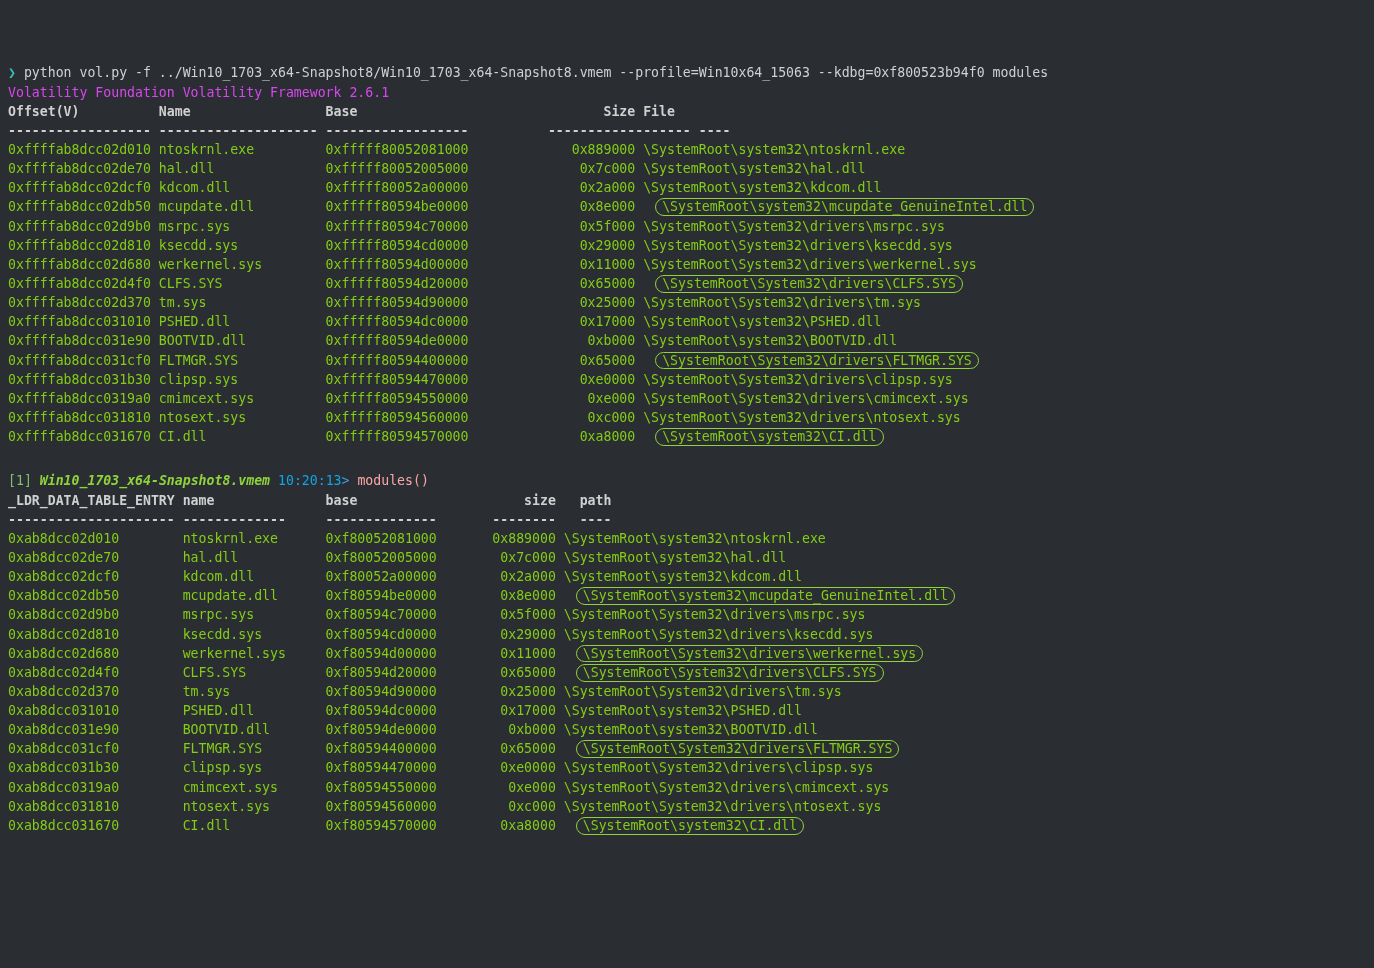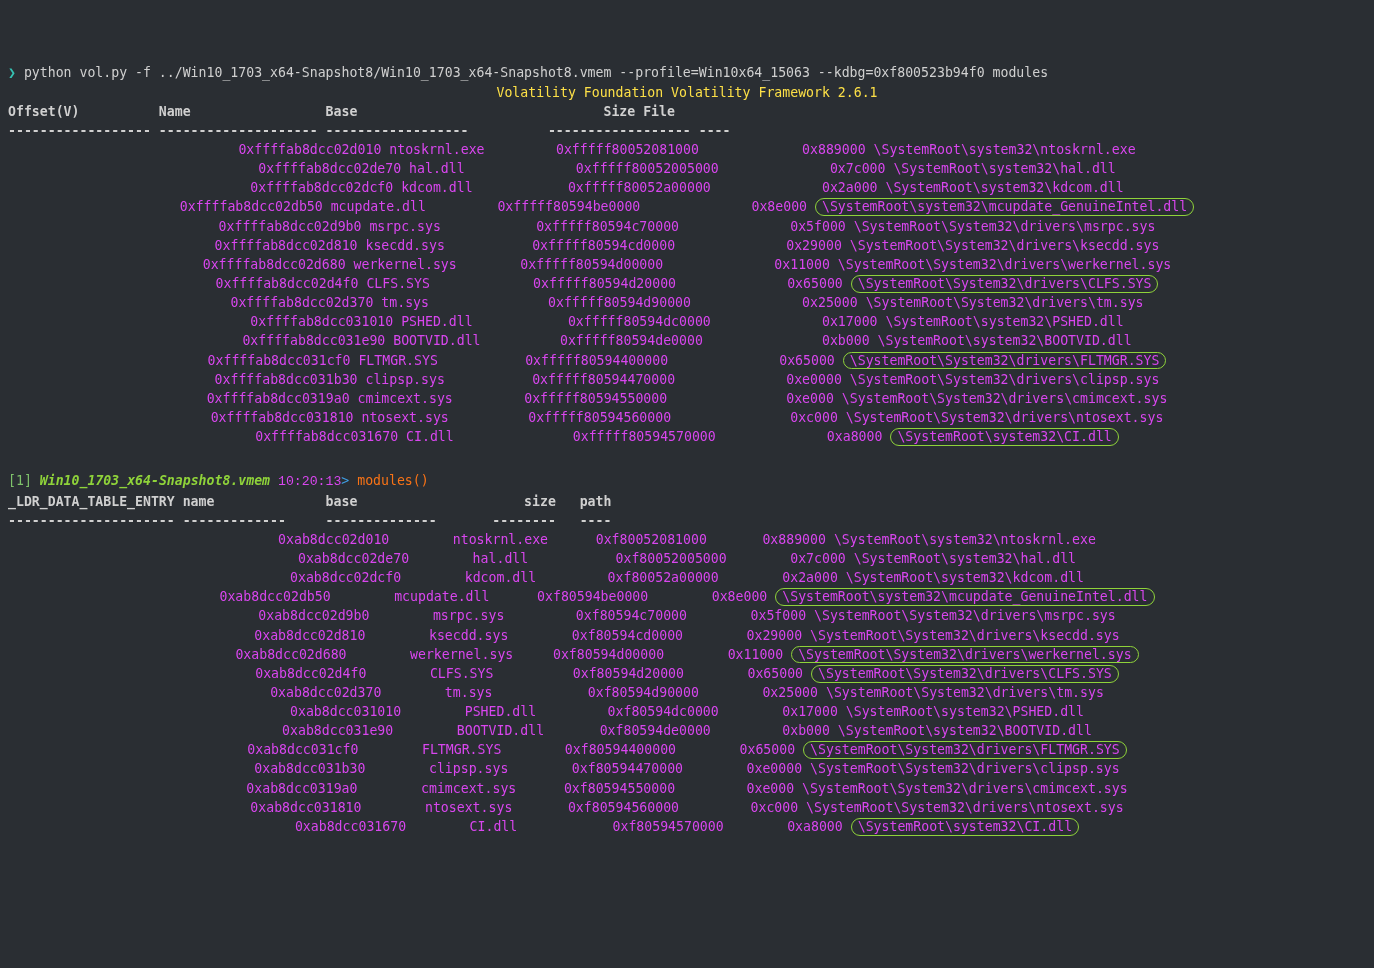--- a/index.html
+++ b/index.html
@@ -9,36 +9,36 @@
     color: #c8c8c8;
     font-family: "Menlo", "Consolas", "DejaVu Sans Mono", monospace;
     font-size: 13.2px;
     line-height: 1.45;
     white-space: pre;
     width: 1374px;
     box-sizing: border-box;
   }
   .prompt-glyph { color: #36c2b3; }
   .cmd        { color: #d0d0d0; }
-  .banner     { color: #fde047; text-align: center; }
+  .banner     { color: #d946ef; }
   .hdr        { color: #d0d0d0; font-weight: bold; }
-  .row        { color: #d946ef; text-align: center; }
+  .row        { color: #84cc16; }
   .hl {
     display: inline-block;
     border: 1.5px solid #8fd33a;
     border-radius: 10px;
     padding: 0 6px;
-    margin: -1px 0;
+    margin: -1px 12px;
     line-height: 1.2;
   }
   .bracket    { color: #7fc26b; }
   .session    { color: #8fd33a; font-weight: bold; font-style: italic; }
-  .time       { color: #d946ef; font-family: Liberation Mono, monospace; }
+  .time       { color: #0ea5e9; }
   .prompt2    { color: #3fa0e6; }
-  .call       { color: #f97316; }
+  .call       { color: #fca5a5; }
   .spacer     { height: 6px; }
 </style>
 </head>
 <body>
 
 
 <div id="out"><div class="cmd"><span class="prompt-glyph">❯</span><span> python vol.py -f ../Win10_1703_x64-Snapshot8/Win10_1703_x64-Snapshot8.vmem --profile=Win10x64_15063 --kdbg=0xf800523b94f0 modules</span></div><div class="banner">Volatility Foundation Volatility Framework 2.6.1</div><div class="hdr">Offset(V)          Name                 Base                               Size File</div><div class="hdr">------------------ -------------------- ------------------          ------------------ ----</div><div class="row">0xffffab8dcc02d010 ntoskrnl.exe         0xfffff80052081000             0x889000 \SystemRoot\system32\ntoskrnl.exe</div><div class="row">0xffffab8dcc02de70 hal.dll              0xfffff80052005000              0x7c000 \SystemRoot\system32\hal.dll</div><div class="row">0xffffab8dcc02dcf0 kdcom.dll            0xfffff80052a00000              0x2a000 \SystemRoot\system32\kdcom.dll</div><div class="row">0xffffab8dcc02db50 mcupdate.dll         0xfffff80594be0000              0x8e000 <span class="hl">\SystemRoot\system32\mcupdate_GenuineIntel.dll</span></div><div class="row">0xffffab8dcc02d9b0 msrpc.sys            0xfffff80594c70000              0x5f000 \SystemRoot\System32\drivers\msrpc.sys</div><div class="row">0xffffab8dcc02d810 ksecdd.sys           0xfffff80594cd0000              0x29000 \SystemRoot\System32\drivers\ksecdd.sys</div><div class="row">0xffffab8dcc02d680 werkernel.sys        0xfffff80594d00000              0x11000 \SystemRoot\System32\drivers\werkernel.sys</div><div class="row">0xffffab8dcc02d4f0 CLFS.SYS             0xfffff80594d20000              0x65000 <span class="hl">\SystemRoot\System32\drivers\CLFS.SYS</span></div><div class="row">0xffffab8dcc02d370 tm.sys               0xfffff80594d90000              0x25000 \SystemRoot\System32\drivers\tm.sys</div><div class="row">0xffffab8dcc031010 PSHED.dll            0xfffff80594dc0000              0x17000 \SystemRoot\system32\PSHED.dll</div><div class="row">0xffffab8dcc031e90 BOOTVID.dll          0xfffff80594de0000               0xb000 \SystemRoot\system32\BOOTVID.dll</div><div class="row">0xffffab8dcc031cf0 FLTMGR.SYS           0xfffff80594400000              0x65000 <span class="hl">\SystemRoot\System32\drivers\FLTMGR.SYS</span></div><div class="row">0xffffab8dcc031b30 clipsp.sys           0xfffff80594470000              0xe0000 \SystemRoot\System32\drivers\clipsp.sys</div><div class="row">0xffffab8dcc0319a0 cmimcext.sys         0xfffff80594550000               0xe000 \SystemRoot\System32\drivers\cmimcext.sys</div><div class="row">0xffffab8dcc031810 ntosext.sys          0xfffff80594560000               0xc000 \SystemRoot\System32\drivers\ntosext.sys</div><div class="row">0xffffab8dcc031670 CI.dll               0xfffff80594570000              0xa8000 <span class="hl">\SystemRoot\system32\CI.dll</span></div><div class="spacer"></div><br><div class="cmd"><span class="bracket">[</span><span class="bracket">1</span><span class="bracket">]</span><span class="session"> Win10_1703_x64-Snapshot8.vmem </span><span class="time">10:20:13</span><span class="prompt2">&gt;</span><span class="call"> modules()</span></div><div class="hdr">_LDR_DATA_TABLE_ENTRY name              base                     size   path</div><div class="hdr">--------------------- -------------     --------------       --------   ----</div><div class="row">0xab8dcc02d010        ntoskrnl.exe      0xf80052081000       0x889000 \SystemRoot\system32\ntoskrnl.exe</div><div class="row">0xab8dcc02de70        hal.dll           0xf80052005000        0x7c000 \SystemRoot\system32\hal.dll</div><div class="row">0xab8dcc02dcf0        kdcom.dll         0xf80052a00000        0x2a000 \SystemRoot\system32\kdcom.dll</div><div class="row">0xab8dcc02db50        mcupdate.dll      0xf80594be0000        0x8e000 <span class="hl">\SystemRoot\system32\mcupdate_GenuineIntel.dll</span></div><div class="row">0xab8dcc02d9b0        msrpc.sys         0xf80594c70000        0x5f000 \SystemRoot\System32\drivers\msrpc.sys</div><div class="row">0xab8dcc02d810        ksecdd.sys        0xf80594cd0000        0x29000 \SystemRoot\System32\drivers\ksecdd.sys</div><div class="row">0xab8dcc02d680        werkernel.sys     0xf80594d00000        0x11000 <span class="hl">\SystemRoot\System32\drivers\werkernel.sys</span></div><div class="row">0xab8dcc02d4f0        CLFS.SYS          0xf80594d20000        0x65000 <span class="hl">\SystemRoot\System32\drivers\CLFS.SYS</span></div><div class="row">0xab8dcc02d370        tm.sys            0xf80594d90000        0x25000 \SystemRoot\System32\drivers\tm.sys</div><div class="row">0xab8dcc031010        PSHED.dll         0xf80594dc0000        0x17000 \SystemRoot\system32\PSHED.dll</div><div class="row">0xab8dcc031e90        BOOTVID.dll       0xf80594de0000         0xb000 \SystemRoot\system32\BOOTVID.dll</div><div class="row">0xab8dcc031cf0        FLTMGR.SYS        0xf80594400000        0x65000 <span class="hl">\SystemRoot\System32\drivers\FLTMGR.SYS</span></div><div class="row">0xab8dcc031b30        clipsp.sys        0xf80594470000        0xe0000 \SystemRoot\System32\drivers\clipsp.sys</div><div class="row">0xab8dcc0319a0        cmimcext.sys      0xf80594550000         0xe000 \SystemRoot\System32\drivers\cmimcext.sys</div><div class="row">0xab8dcc031810        ntosext.sys       0xf80594560000         0xc000 \SystemRoot\System32\drivers\ntosext.sys</div><div class="row">0xab8dcc031670        CI.dll            0xf80594570000        0xa8000 <span class="hl">\SystemRoot\system32\CI.dll</span></div></div>
 
 
 

